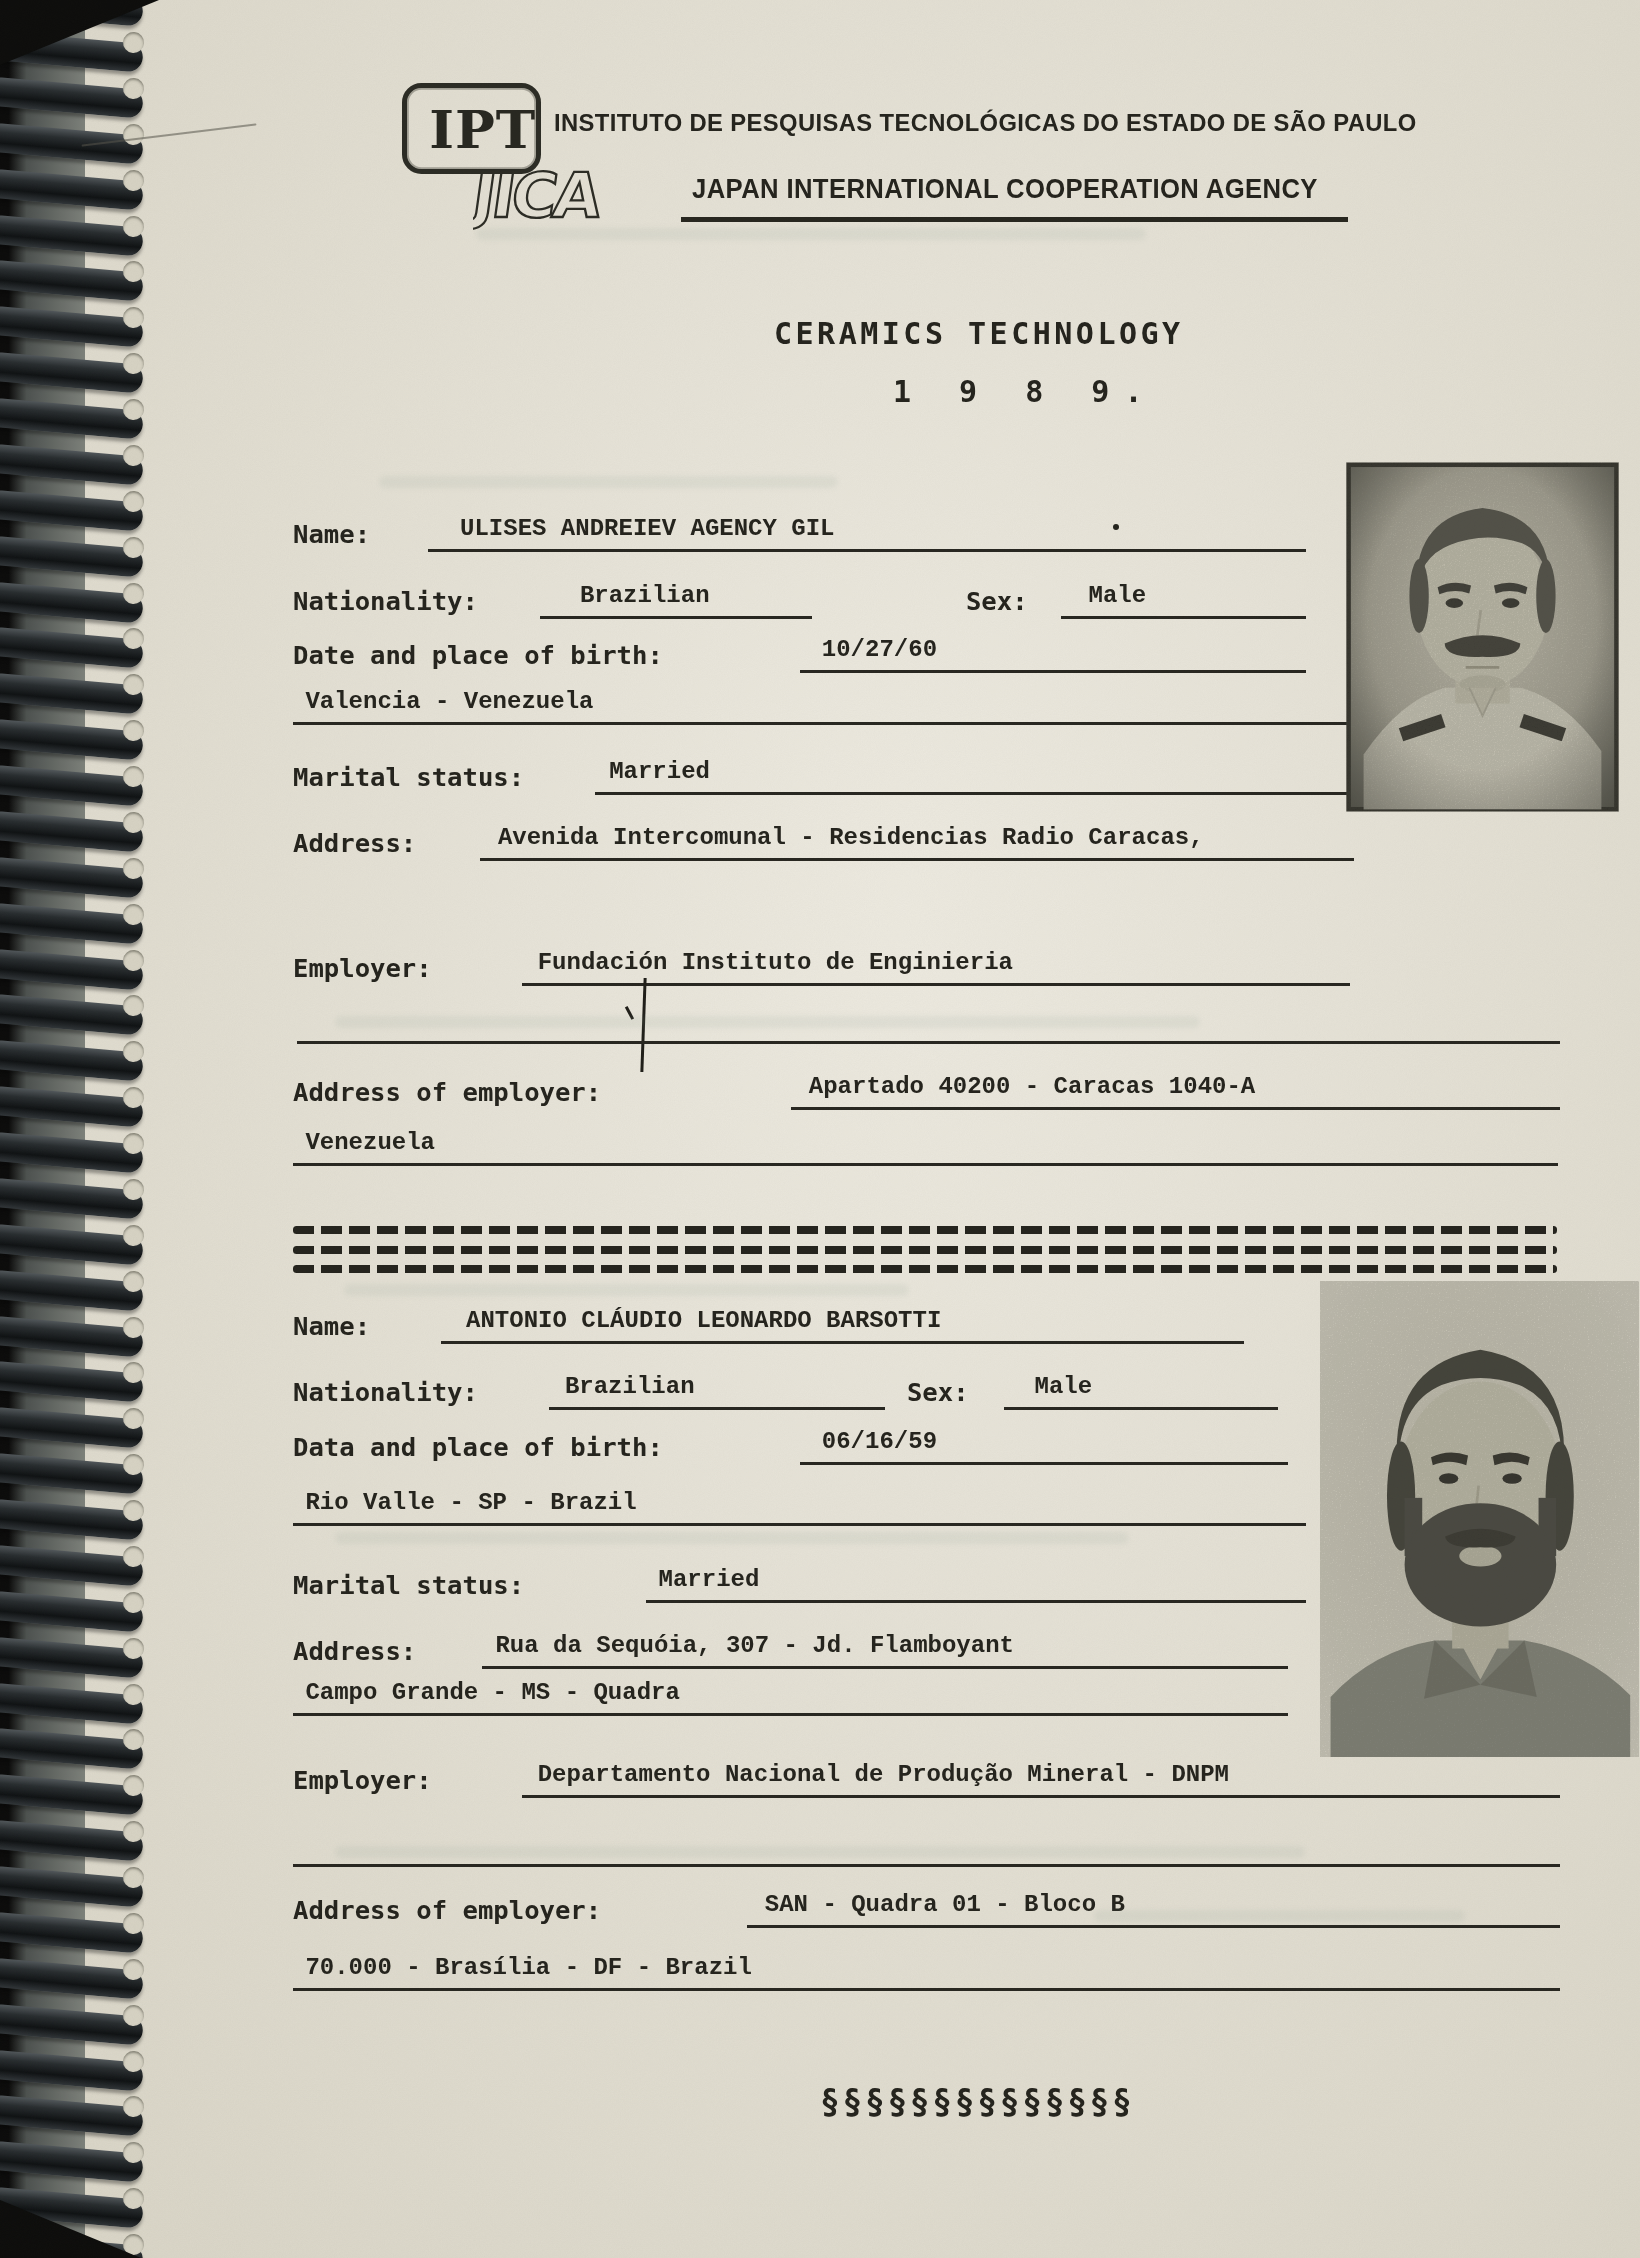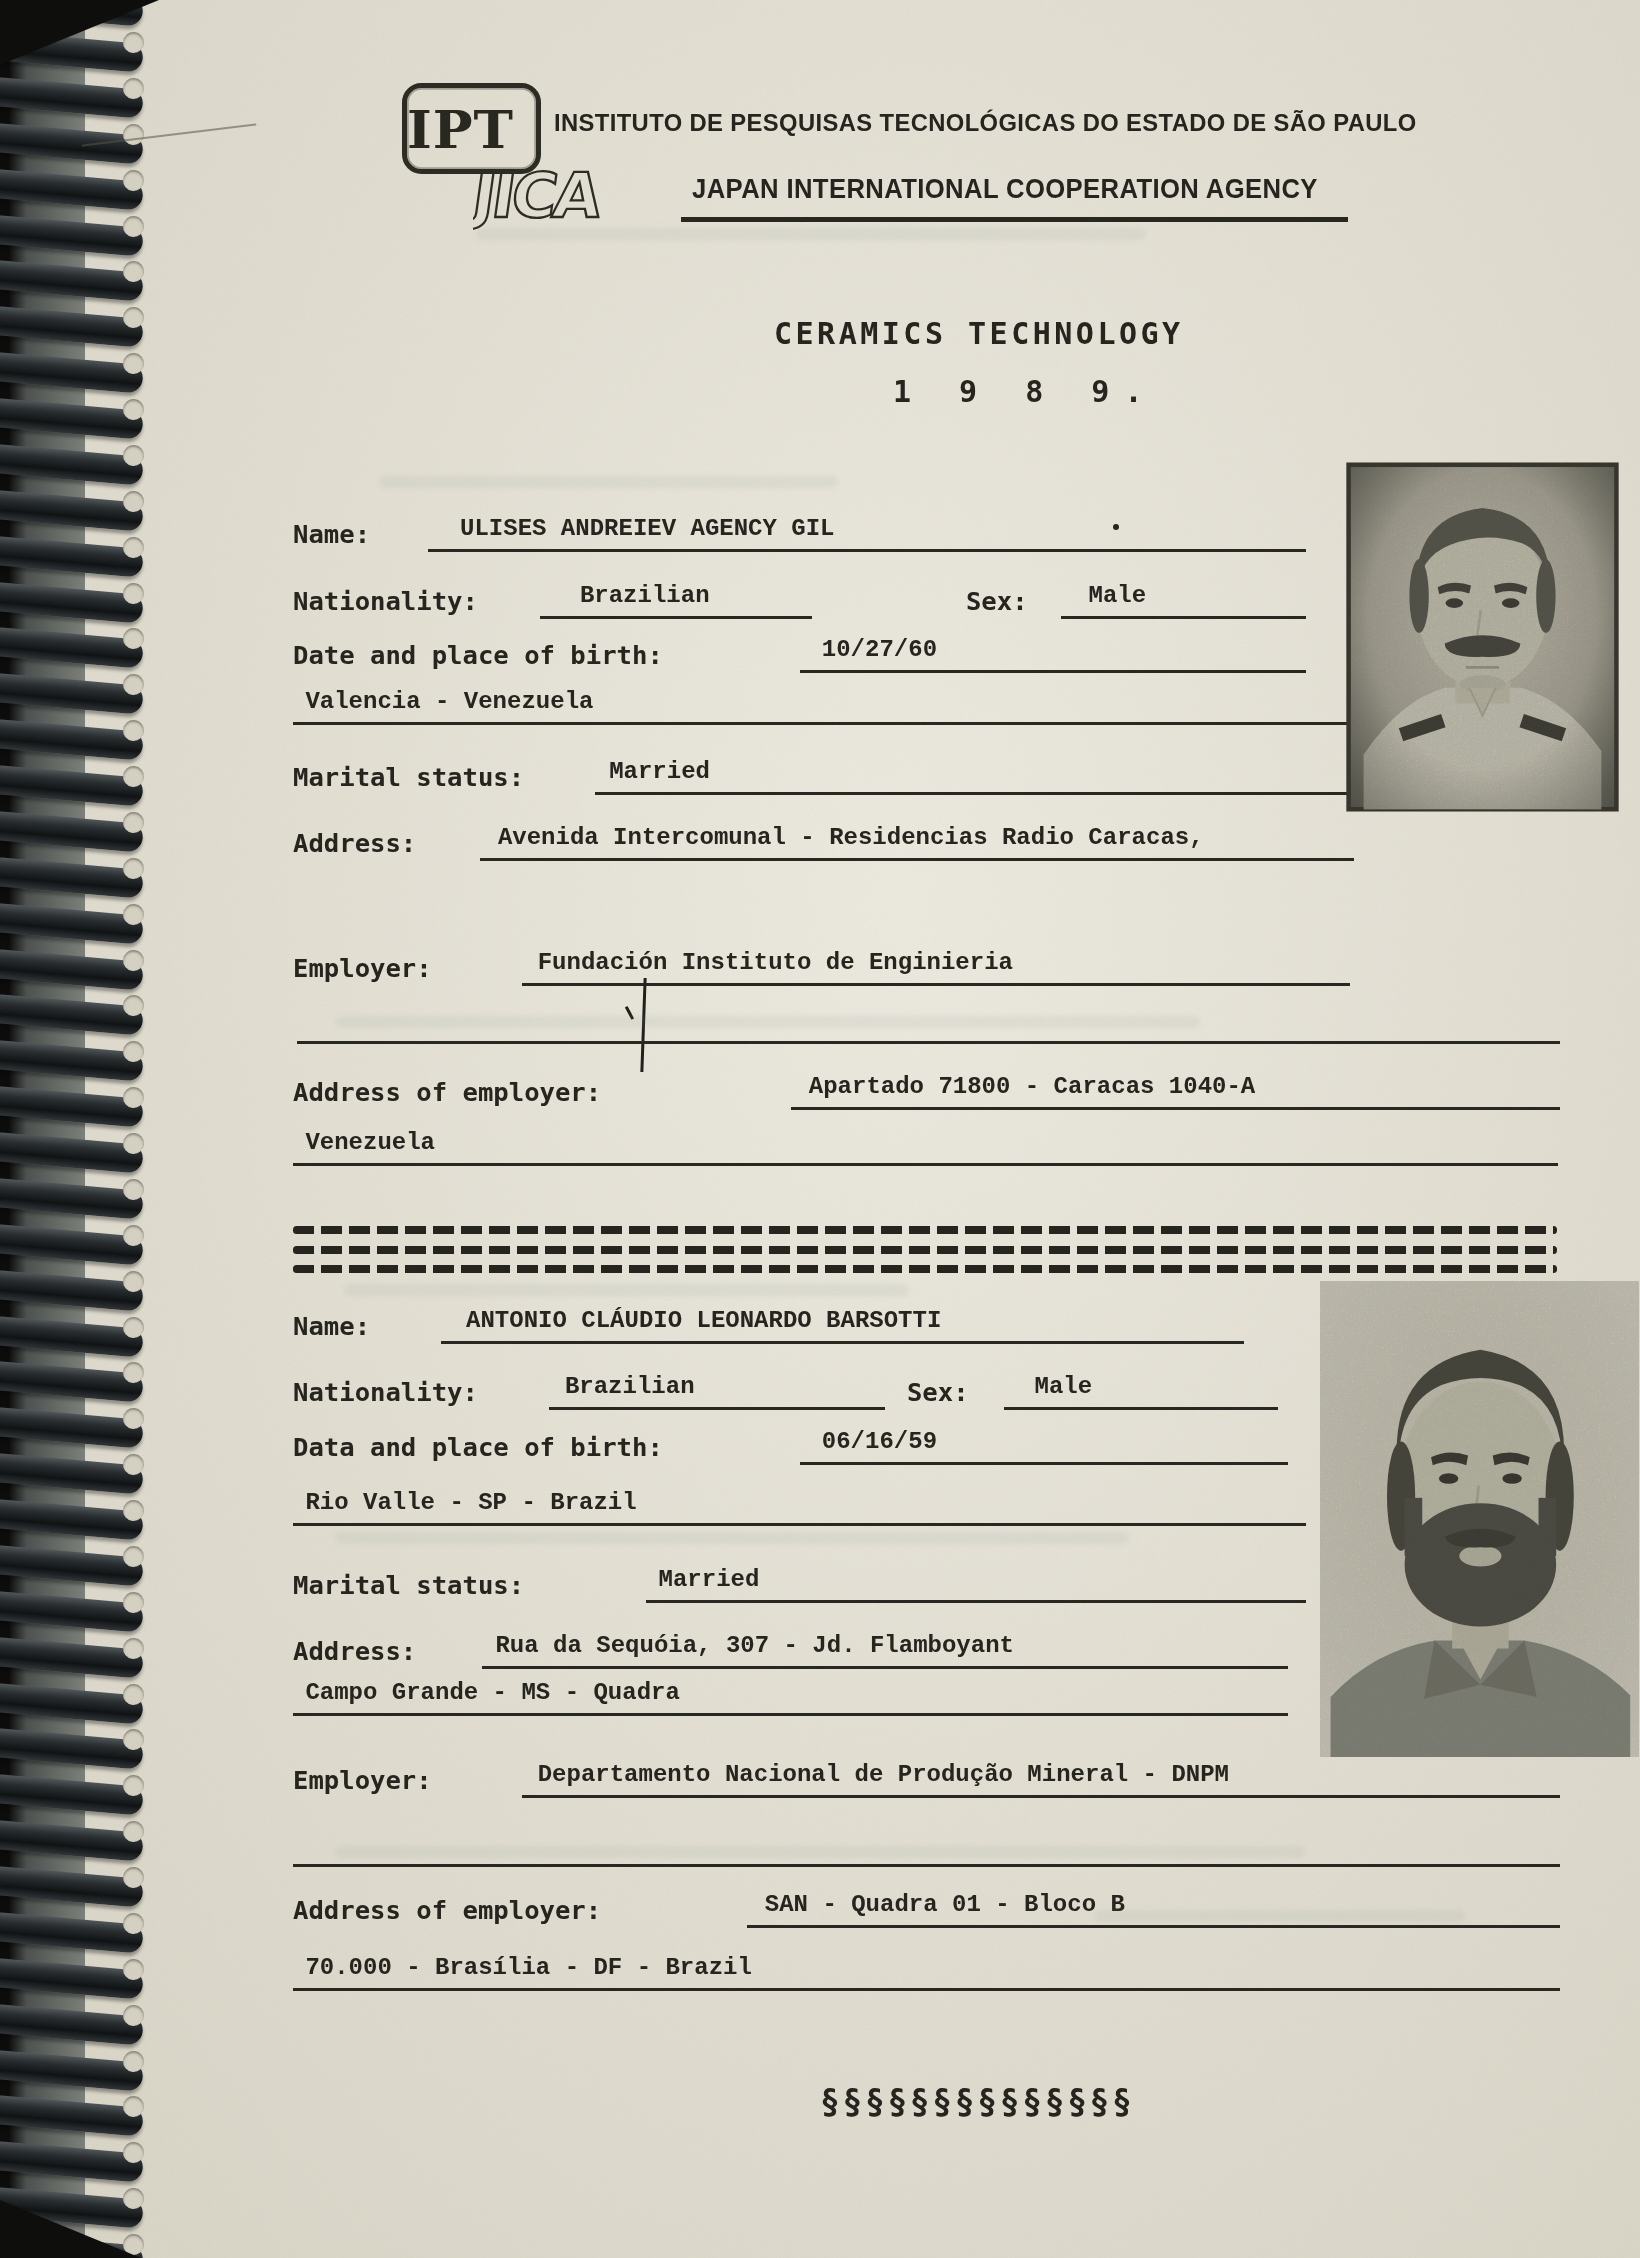--- a/index.html
+++ b/index.html
@@ -16,21 +16,21 @@
   .loop{position:absolute;left:-14px;width:157px;height:29px;border-radius:15px;
     background:linear-gradient(180deg,#50565a 0%,#272c2f 30%,#0d1012 68%,#2f3438 100%);
     transform:rotate(5deg);box-shadow:0 3.5px 3.5px rgba(0,0,0,.35);}
   .loop::after{content:"";position:absolute;right:0px;top:-10.6px;width:21px;height:21px;border-radius:50%;
     background:#d9d5c6;box-shadow:inset 0 1.8px 2.6px rgba(60,60,50,.55);}
   .corner{position:absolute;background:#0b0b0a;}
   #corner-top{left:0;top:0;width:159px;height:65px;clip-path:polygon(0 0,159px 0,0 65px);}
   #corner-bottom{left:0;bottom:0;width:141px;height:58px;clip-path:polygon(0 100%,141px 100%,0 0);}
   
   #ipt-box{position:absolute;left:402px;top:83px;width:129px;height:81px;border:5.3px solid #2a2a23;
-    border-radius:19.4px;display:flex;align-items:center;justify-content:flex-start;box-shadow:inset 0 0 0 1.8px rgba(42,42,35,.35);}
+    border-radius:19.4px;display:flex;align-items:center;justify-content:flex-end;box-shadow:inset 0 0 0 1.8px rgba(42,42,35,.35);}
   #ipt-box span{font-family:"DejaVu Serif",serif;font-weight:bold;font-size:53px;letter-spacing:0.9px;color:#26261f;}
   #inst-text{position:absolute;left:554px;top:109px;font-family:"Liberation Sans",sans-serif;
     font-weight:bold;font-size:24px;letter-spacing:0.4px;transform:scaleX(.99);transform-origin:left;white-space:nowrap;}
   #jica-logo{position:absolute;left:473px;top:159px;}
   #jica-text{position:absolute;left:692px;top:174px;font-family:"Liberation Sans",sans-serif;
     font-weight:bold;font-size:27px;letter-spacing:0.4px;transform:scaleX(.95);transform-origin:left;white-space:nowrap;}
   #jica-underline{position:absolute;left:681px;top:217px;width:667px;height:5.3px;background:#26251e;}
   #scratch{position:absolute;left:81px;top:134px;width:176px;height:1.8px;background:#55544a;
     transform:rotate(-7deg);opacity:.55;border-radius:1.8px;}
   
@@ -169,21 +169,21 @@
     <span class="lab">Employer:</span>
     <span class="val" style="margin-left:90px;padding-left:16px">Fundación Instituto de Enginieria</span>
   </div>
   <div class="vmark" style="left:642px;top:978px;height:94px;transform:rotate(2deg)"></div>
   <div class="vmark" style="left:628px;top:1006px;height:14px;transform:rotate(-28deg)"></div>
 
   <div class="blank-line" style="left:297px;right:81px;top:1041px"></div>
 
   <div class="row" style="top:1064px;right:81px">
     <span class="lab">Address of employer:</span>
-    <span class="val" style="margin-left:190px;padding-left:17.6px">Apartado 71800 - Caracas 1040-A</span>
+    <span class="val" style="margin-left:190px;padding-left:17.6px">Apartado 40200 - Caracas 1040-A</span>
   </div>
   <div class="row" style="top:1120px;right:83px">
     <span class="val">Venezuela</span>
   </div>
 
   <div class="divider" style="top:1226px"></div>
   <div class="divider" style="top:1246px"></div>
   <div class="divider" style="top:1265px"></div>
 
   <div class="row" style="top:1298px;right:397px">

